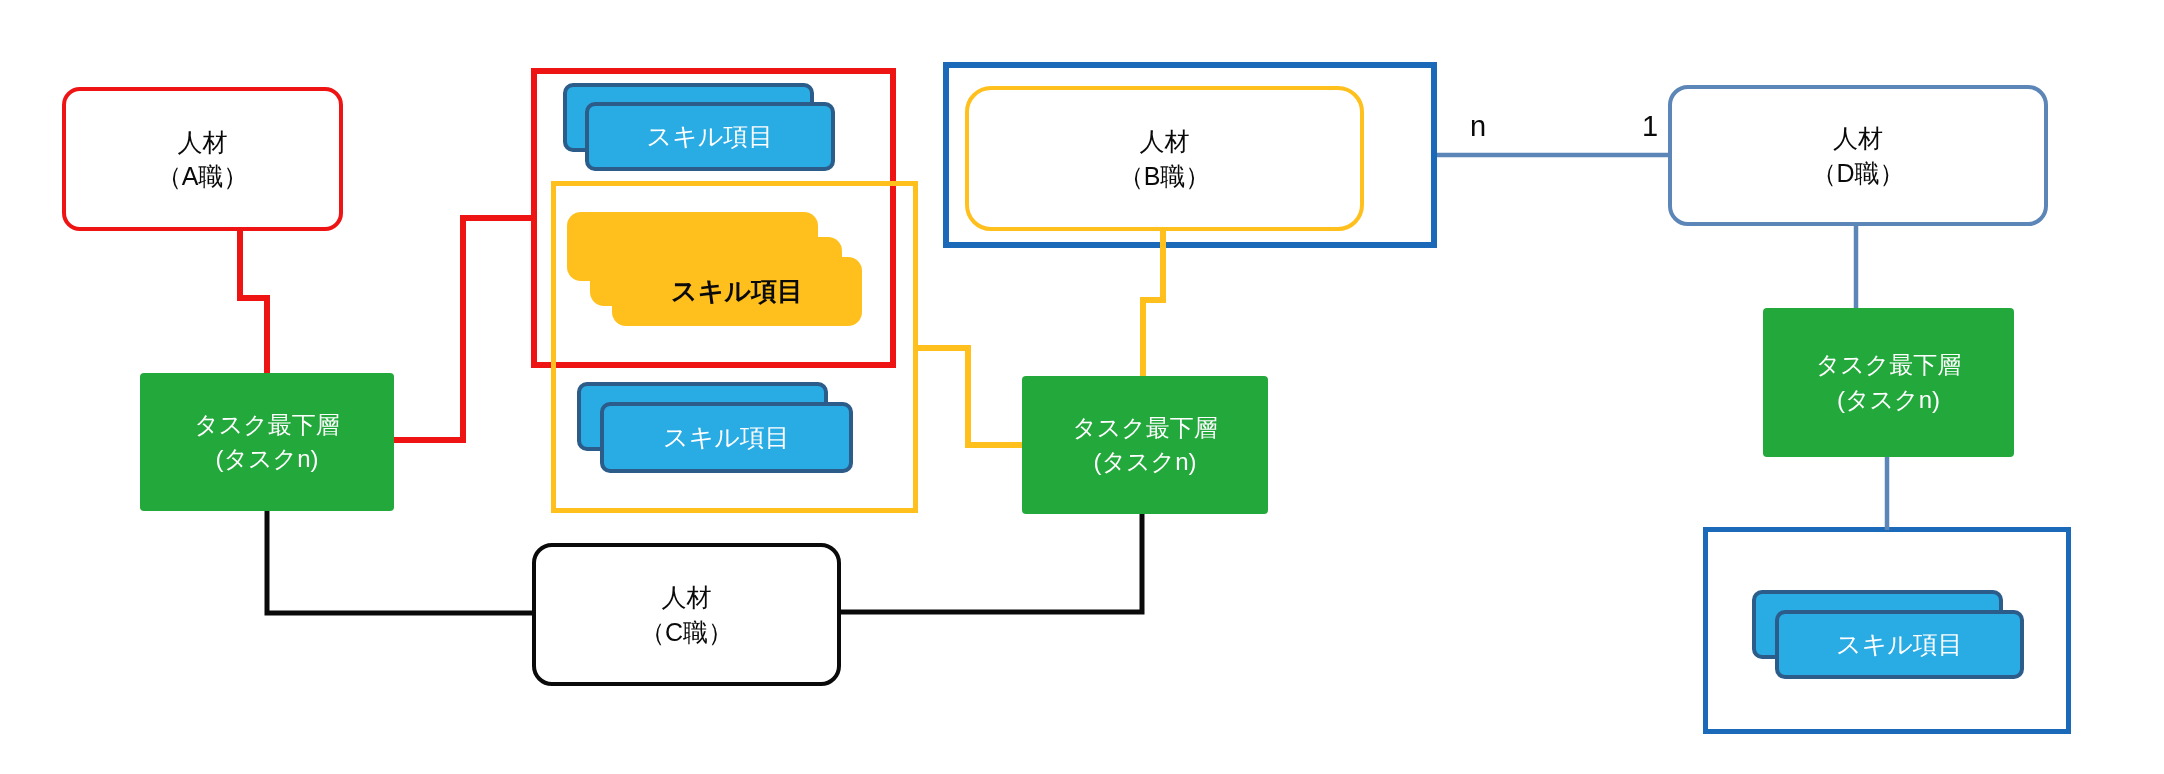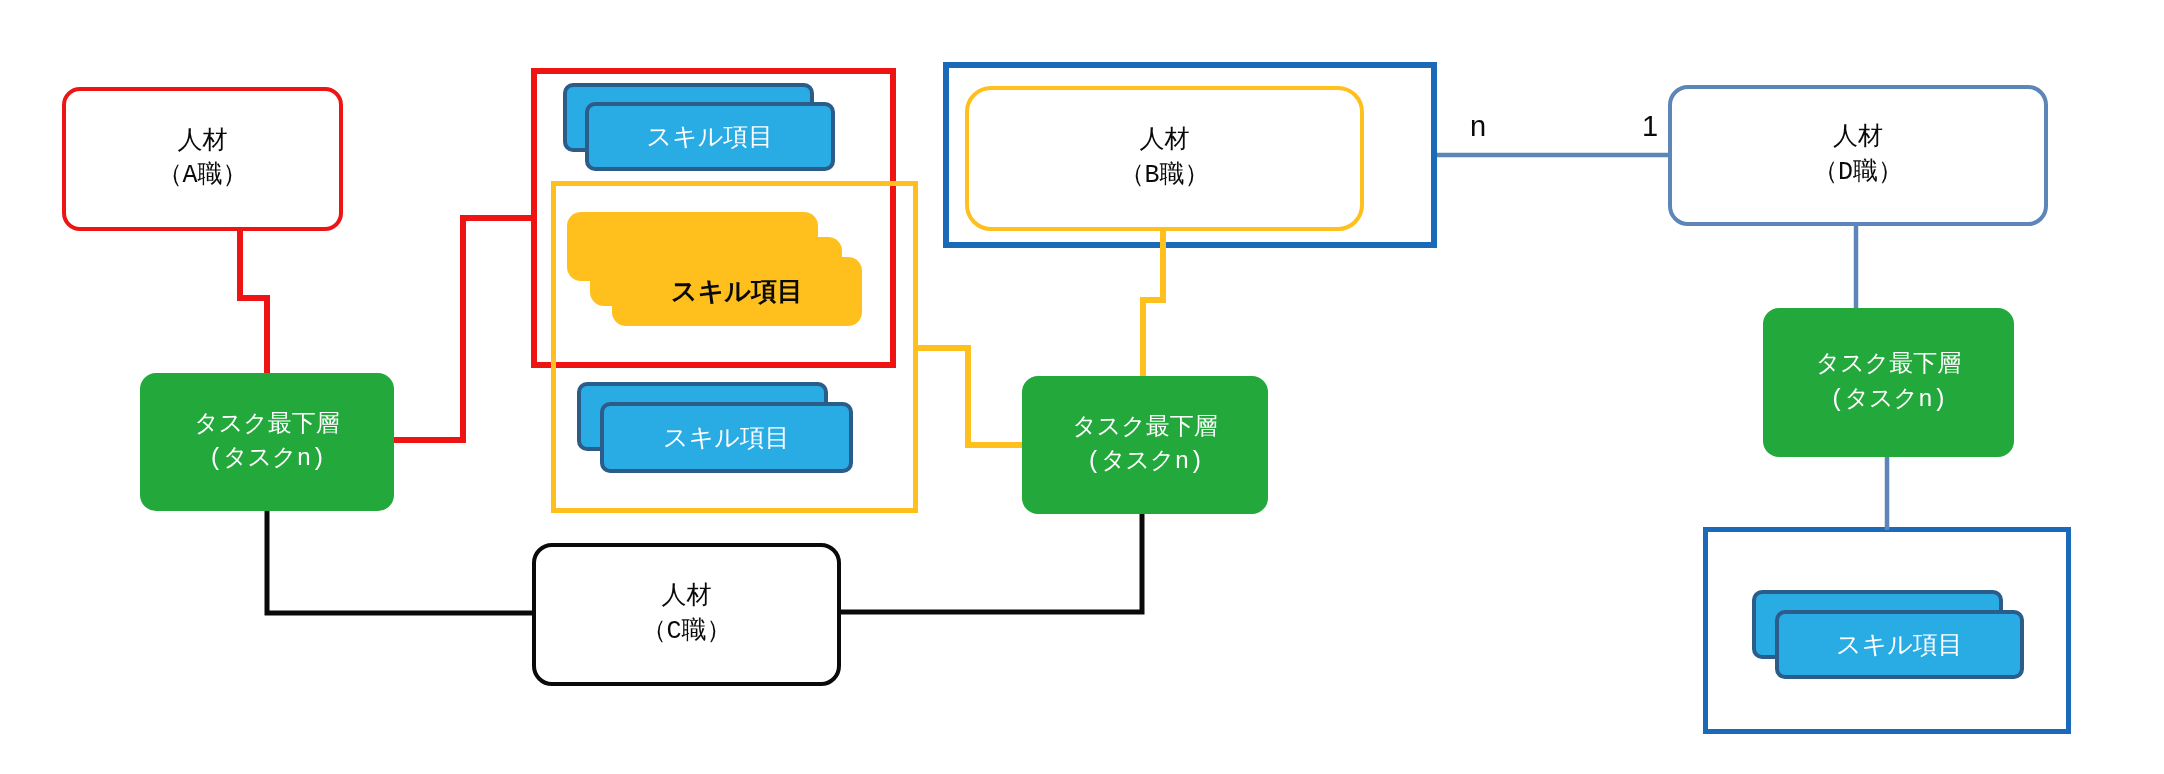--- a/index.html
+++ b/index.html
@@ -15,21 +15,21 @@
   html,body{margin:0;padding:0;background:#fff;}
   body{font-family:"Liberation Sans","DejaVu Sans",sans-serif;}
   #canvas{
     position:relative;
     width:2164px;height:774px;
     background:#ffffff;
     overflow:hidden;
   }
   
   .abs{position:absolute;box-sizing:border-box;}
-  .center-txt{display:flex;flex-direction:column;align-items:center;justify-content:center;text-align:center;font-family:Liberation Mono, monospace;}
+  .center-txt{display:flex;flex-direction:column;align-items:center;justify-content:center;text-align:center;}
 
   
   .person{
     background:#fff;
     border-radius:20px;
     font-size:25px;
     line-height:1.38;
     color:var(--ink);
     z-index:1;
   }
@@ -41,21 +41,21 @@
   
   .container{z-index:0;background:transparent;}
   #red-container{left:531px;top:68px;width:365px;height:300px;border:6px solid var(--red);}
   #yellow-container{left:551px;top:181px;width:367px;height:332px;border:5px solid var(--yellow);}
   #b-container{left:943px;top:62px;width:494px;height:186px;border:6px solid var(--blue-strong);background:#fff;}
   #right-container{left:1703px;top:527px;width:368px;height:207px;border:5px solid var(--blue-strong);background:#fff;}
 
   
   .task{
     background:var(--green);
-    border-radius:16px;
+    border-radius:4px;
     color:#fff;
     font-size:24px;
     line-height:1.42;
     z-index:3;
   }
   #task-left{left:140px;top:373px;width:254px;height:138px;}
   #task-center{left:1022px;top:376px;width:246px;height:138px;}
   #task-right{left:1763px;top:308px;width:251px;height:149px;}
 
   

